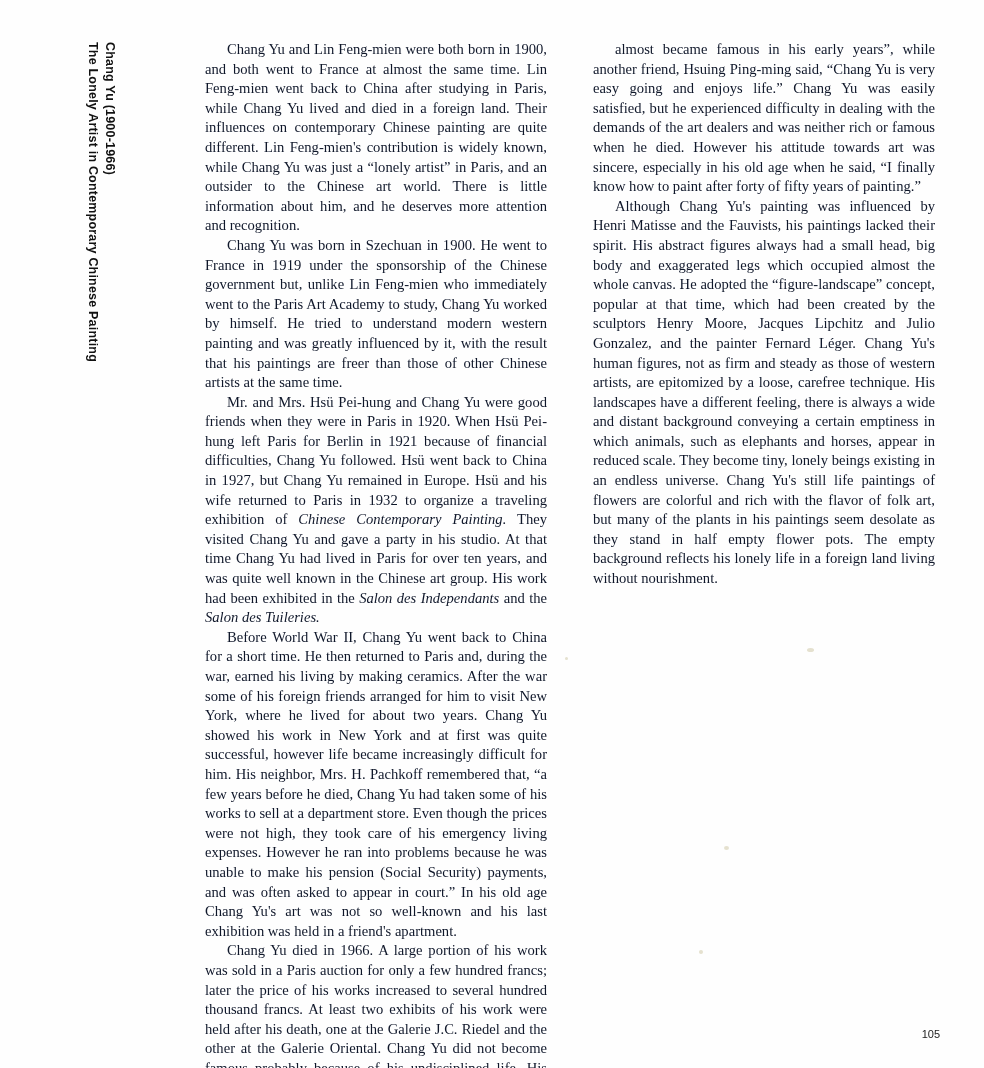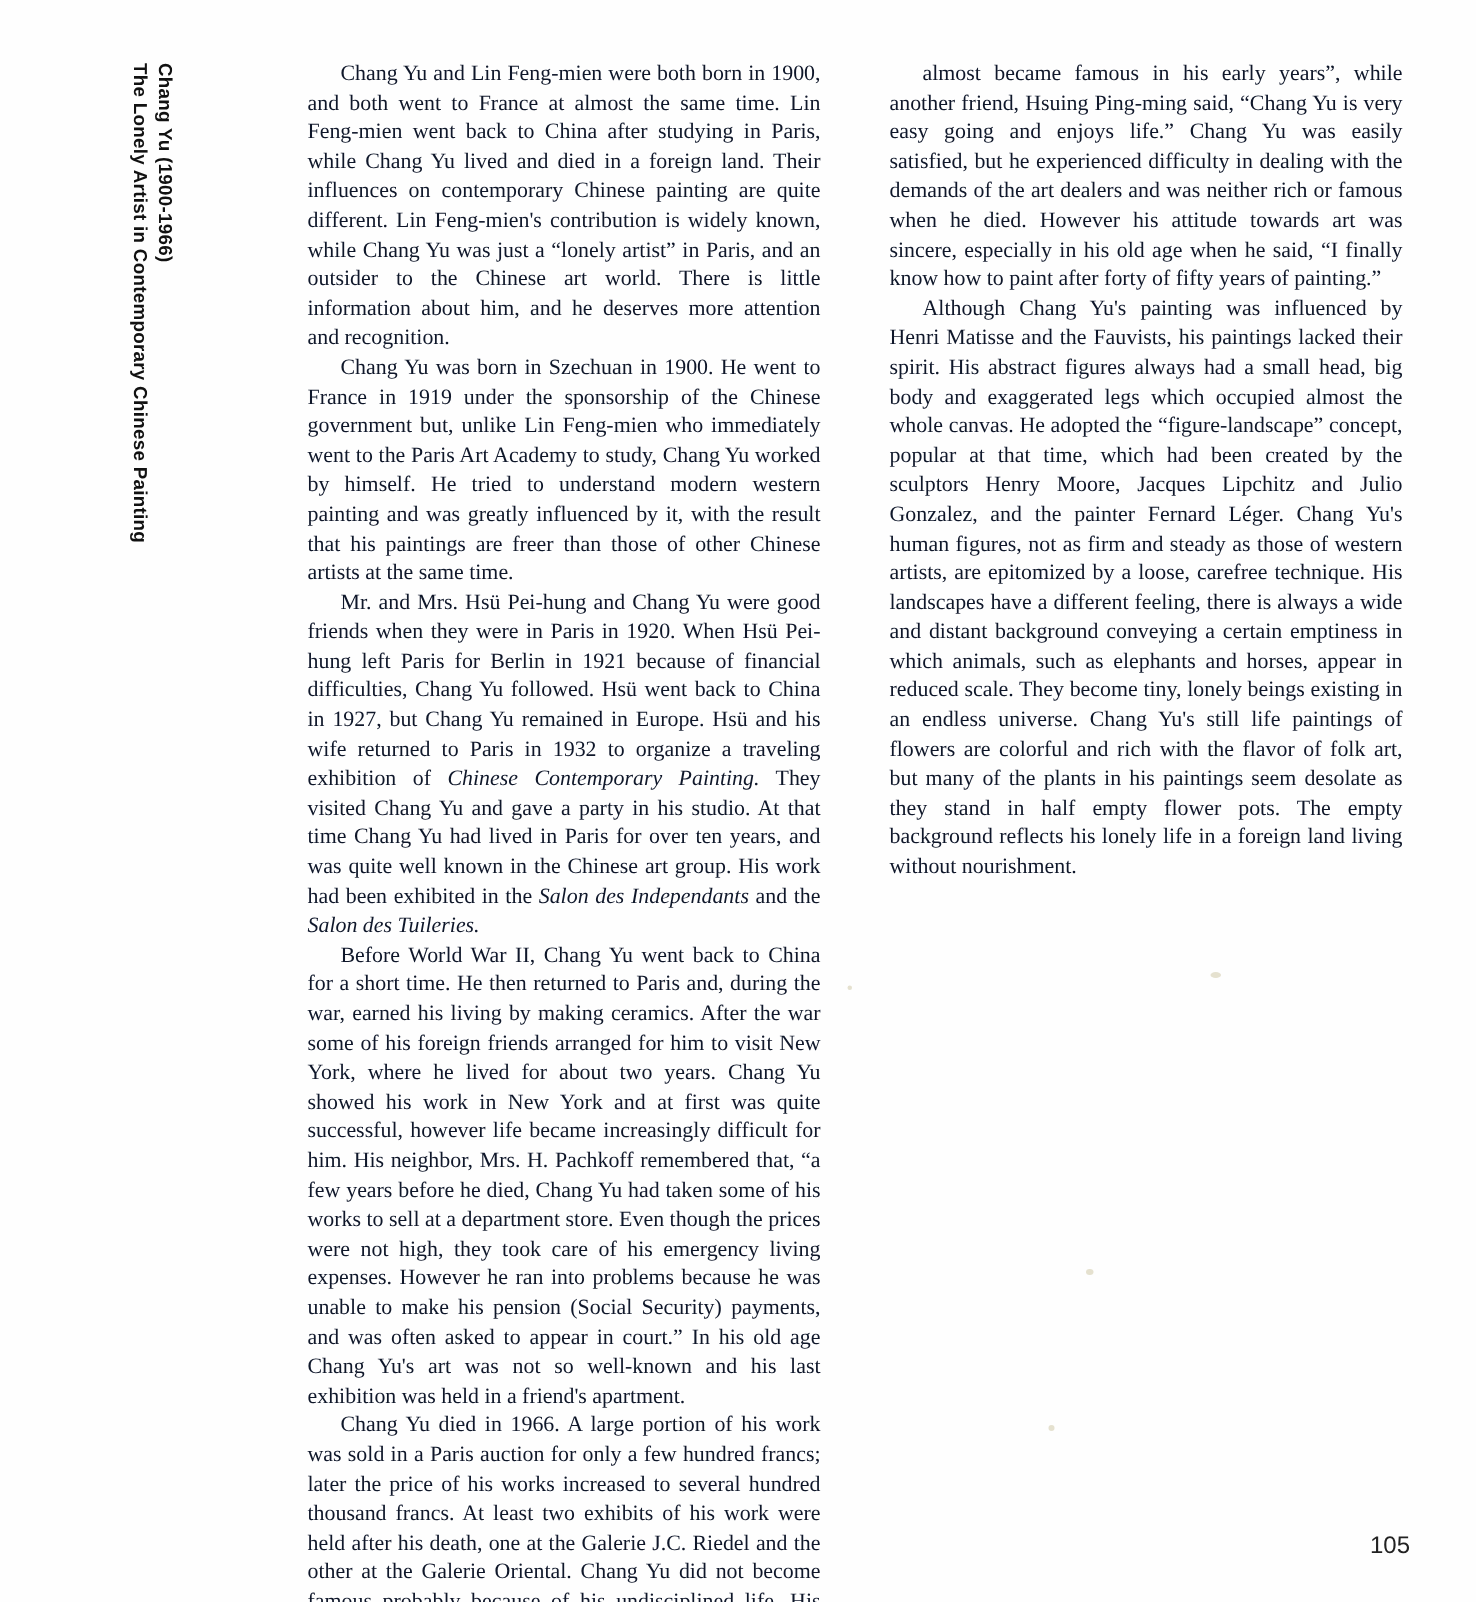--- a/index.html
+++ b/index.html
@@ -72,21 +72,21 @@
   }
   em {
     font-style: italic;
   }
 
   .page-number {
     position: absolute;
     right: 44px;
     bottom: 28px;
     font-family: "Liberation Sans", sans-serif;
-    font-size: 16px;
+    font-size: 11px;
     color: #222;
   }
 
   
   .speck {
     position: absolute;
     background: #cfc9a8;
     opacity: 0.55;
     border-radius: 50%;
   }

